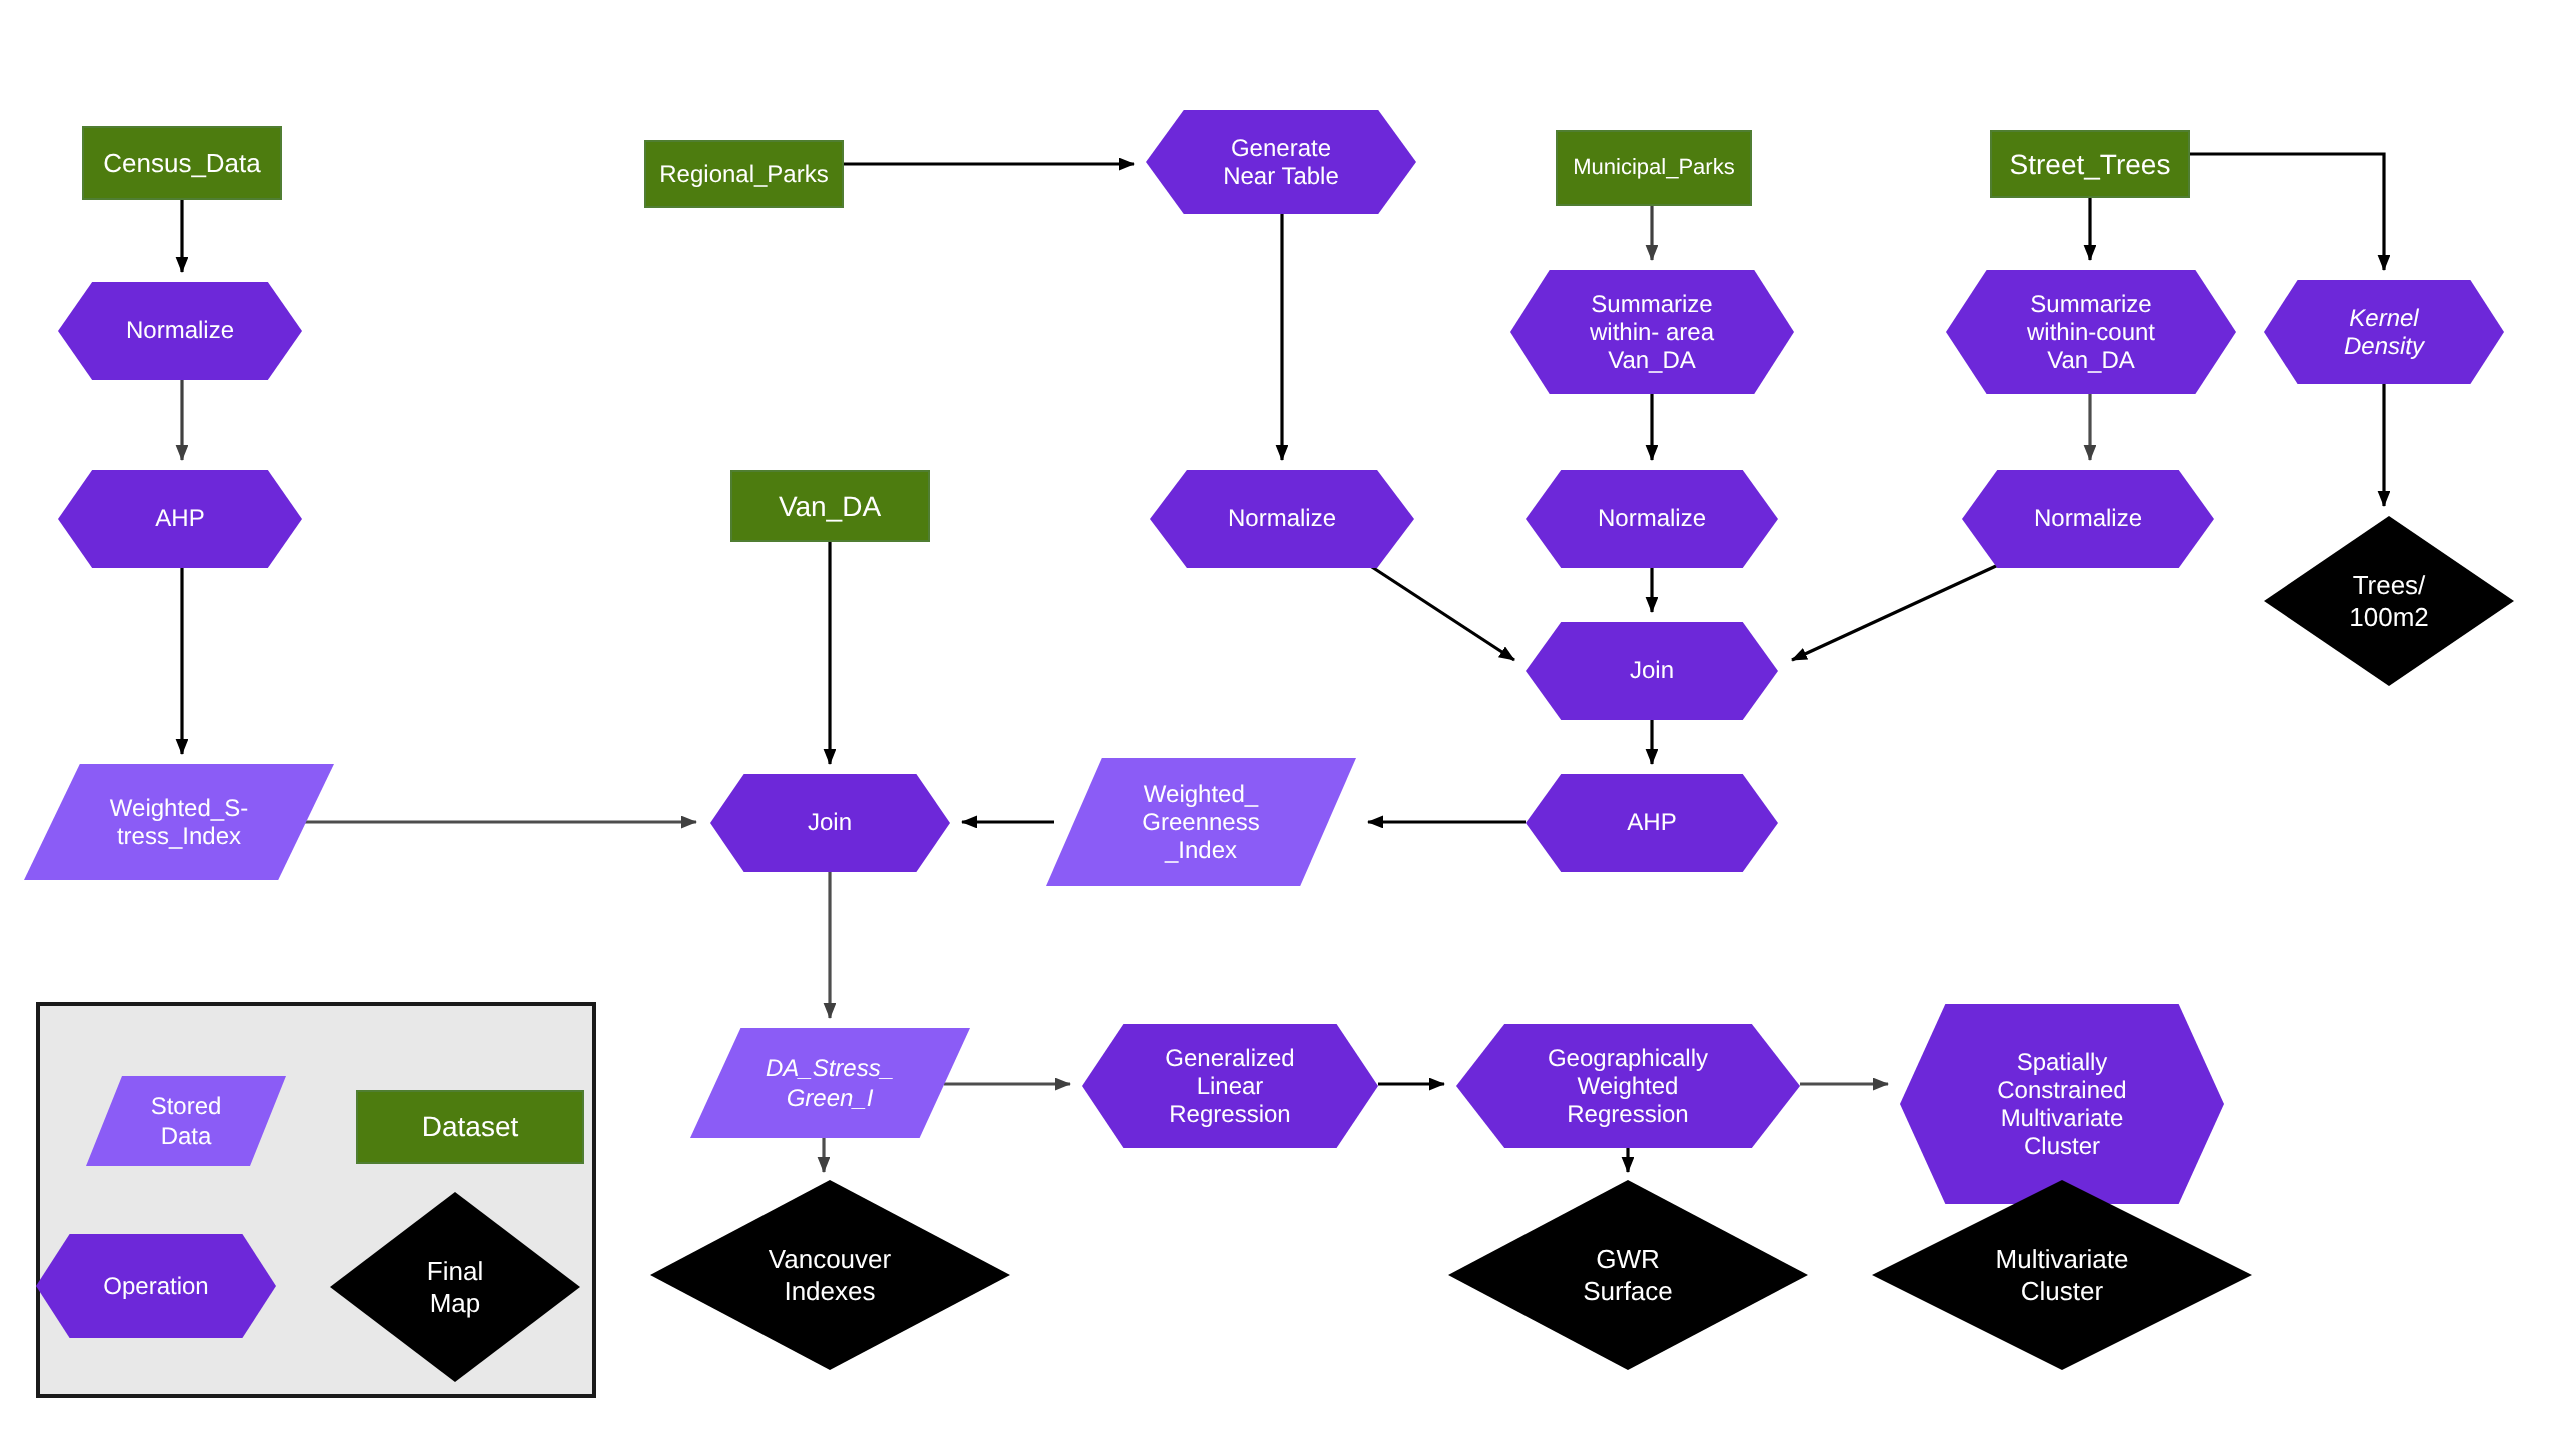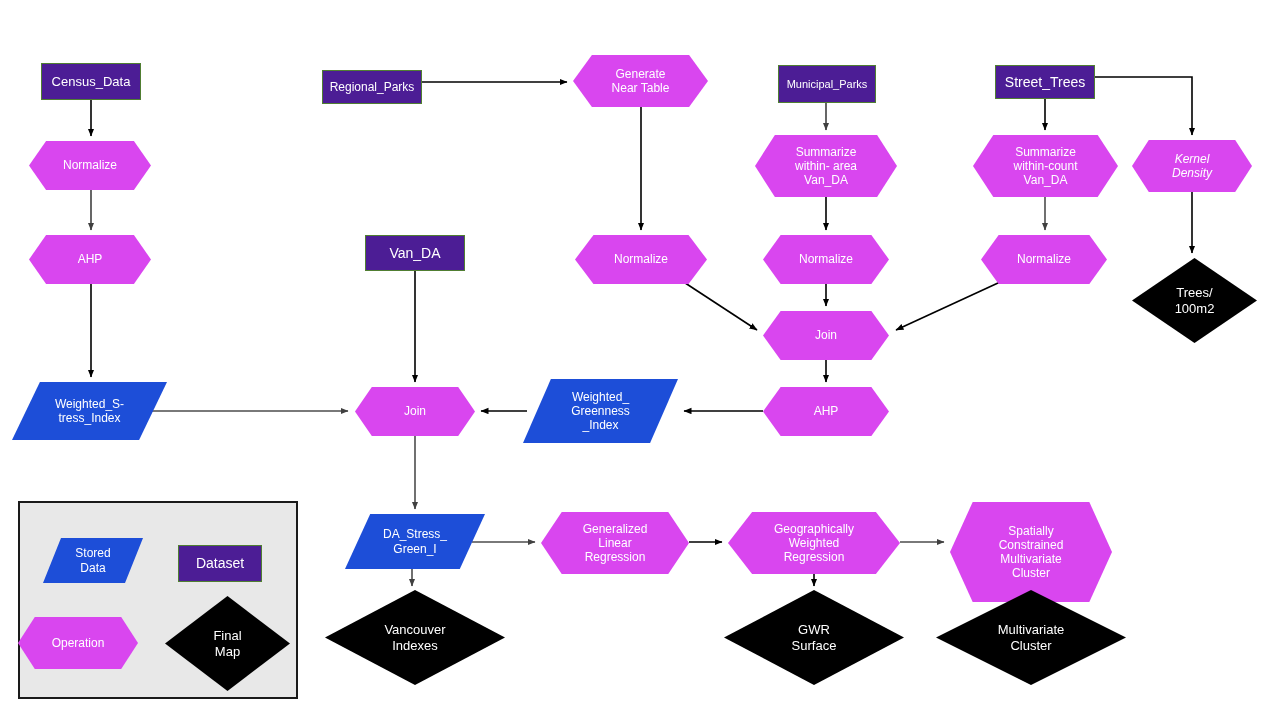--- a/index.html
+++ b/index.html
@@ -35,31 +35,31 @@
     user-select: none;
   }
   .node .lbl {
     display: block;
     width: 100%;
     padding: 0 4px;
     box-sizing: border-box;
   }
   
   .shape-rect {
-    background: #4c1d95;
+    background: #4d7c0f;
     border: 1px solid #507E32;
   }
   
   .shape-hex {
-    background: #d946ef;
+    background: #6d28d9;
     clip-path: polygon(14% 0%, 86% 0%, 100% 50%, 86% 100%, 14% 100%, 0% 50%);
   }
   
   .shape-para {
-    background: #1d4ed8;
+    background: #8b5cf6;
     clip-path: polygon(18% 0%, 100% 0%, 82% 100%, 0% 100%);
   }
   
   .shape-diamond {
     background: #000000;
     clip-path: polygon(50% 0%, 100% 50%, 50% 100%, 0% 50%);
   }
   
   #legend {
     position: absolute;
@@ -123,21 +123,21 @@
       <div class="node shape-hex" style="left: 29px; top: 141px; width: 122px; height: 49px; font-size: 12px;"><span class="lbl">Normalize</span></div>
       <div class="node shape-hex" style="left: 29px; top: 235px; width: 122px; height: 49px; font-size: 12px;"><span class="lbl">AHP</span></div>
       <div class="node shape-para" style="left: 12px; top: 382px; width: 155px; height: 58px; font-size: 12px;"><span class="lbl">Weighted_S-
 tress_Index</span></div>
       <div class="node shape-rect" style="left: 322px; top: 70px; width: 100px; height: 34px; font-size: 12px;"><span class="lbl">Regional_Parks</span></div>
       <div class="node shape-hex" style="left: 573px; top: 55px; width: 135px; height: 52px; font-size: 12px;"><span class="lbl">Generate
 Near Table</span></div>
       <div class="node shape-hex" style="left: 575px; top: 235px; width: 132px; height: 49px; font-size: 12px;"><span class="lbl">Normalize</span></div>
       <div class="node shape-rect" style="left: 365px; top: 235px; width: 100px; height: 36px; font-size: 14px;"><span class="lbl">Van_DA</span></div>
       <div class="node shape-hex" style="left: 355px; top: 387px; width: 120px; height: 49px; font-size: 12px;"><span class="lbl">Join</span></div>
-      <div class="node shape-para" style="left: 345px; top: 514px; width: 140px; height: 55px; font-size: 12px;"><span class="lbl">DA_Stress_
+      <div class="node shape-para" style="left: 345px; top: 514px; width: 140px; height: 55px; font-size: 12px; font-style: italic;"><span class="lbl">DA_Stress_
 Green_I</span></div>
       <div class="node shape-diamond" style="left: 325px; top: 590px; width: 180px; height: 95px; font-size: 13px;"><span class="lbl">Vancouver
 Indexes</span></div>
       <div class="node shape-rect" style="left: 778px; top: 65px; width: 98px; height: 38px; font-size: 11px;"><span class="lbl">Municipal_Parks</span></div>
       <div class="node shape-hex" style="left: 755px; top: 135px; width: 142px; height: 62px; font-size: 12px;"><span class="lbl">Summarize
 within- area
 Van_DA</span></div>
       <div class="node shape-hex" style="left: 763px; top: 235px; width: 126px; height: 49px; font-size: 12px;"><span class="lbl">Normalize</span></div>
       <div class="node shape-hex" style="left: 763px; top: 311px; width: 126px; height: 49px; font-size: 12px;"><span class="lbl">Join</span></div>
       <div class="node shape-hex" style="left: 763px; top: 387px; width: 126px; height: 49px; font-size: 12px;"><span class="lbl">AHP</span></div>
@@ -168,19 +168,19 @@
       <div class="node shape-diamond" style="left: 936px; top: 590px; width: 190px; height: 95px; font-size: 13px;"><span class="lbl">Multivariate
 Cluster</span></div>
     </div>
 
   <div id="legend" style="left: 18px; top: 501px; width: 280px; height: 198px;">
     
   </div>
   <div id="legend-items">
       <div class="node shape-para" style="left: 43px; top: 538px; width: 100px; height: 45px; font-size: 12px;"><span class="lbl">Stored
 Data</span></div>
-      <div class="node shape-rect" style="left: 178px; top: 545px; width: 84px; height: 37px; font-size: 14px;"><span class="lbl">Dataset</span></div>
+      <div class="node shape-rect" style="left: 178px; top: 545px; width: 114px; height: 37px; font-size: 14px;"><span class="lbl">Dataset</span></div>
       <div class="node shape-hex" style="left: 18px; top: 617px; width: 120px; height: 52px; font-size: 12px;"><span class="lbl">Operation</span></div>
       <div class="node shape-diamond" style="left: 165px; top: 596px; width: 125px; height: 95px; font-size: 13px; align-items: center;"><span class="lbl">Final
 Map</span></div>
     </div>
 
 </div>
 
 </body></html>

